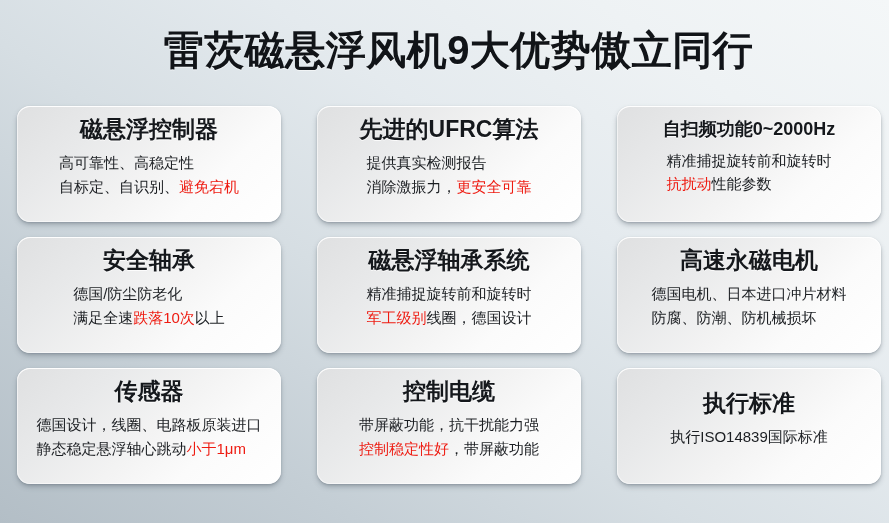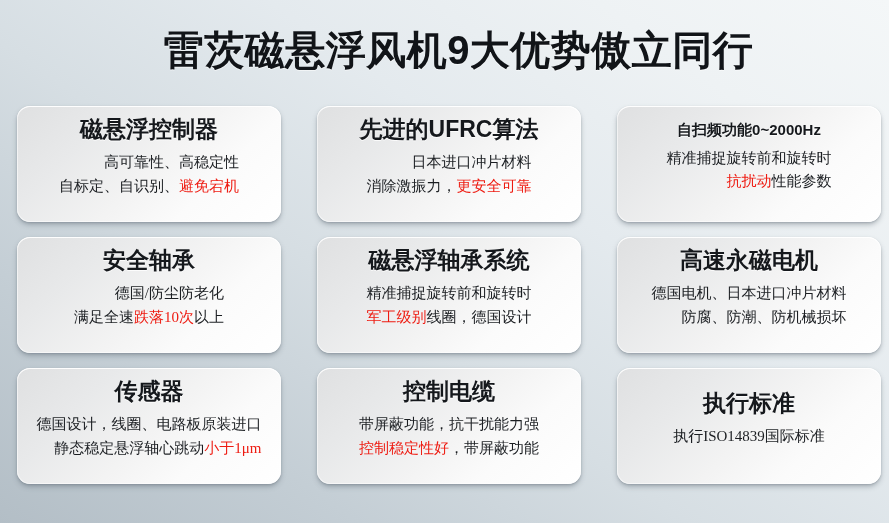--- a/index.html
+++ b/index.html
@@ -90,30 +90,29 @@
   .card-title {
     font-size: 23px;
     font-weight: bold;
     color: #15181c;
     line-height: 1.15;
     white-space: nowrap;
     text-shadow: 0 1px 0 rgba(255,255,255,0.8);
     margin-bottom: 9px;
   }
   .card-title.small {
-    font-size: 15px;
+    font-size: 18px;
   }
 
   .card-lines {
     font-size: 15px;
     color: #1b1e22;
     line-height: 1.55;
-    text-align: right;
+    text-align: left;
     white-space: nowrap;
-    font-family: Liberation Serif, serif;
   }
   .card-lines .line {
     display: block;
   }
   .hl {
     color: #ee1b11;
   }
 </style>
 </head>
 <body>
@@ -128,21 +127,21 @@
       <div class="card">
         <div class="card-title">磁悬浮控制器</div>
         <div class="card-lines">
           <span class="line"><span>高可靠性、高稳定性</span></span>
           <span class="line"><span>自标定、自识别、</span><span class="hl">避免宕机</span></span>
         </div>
       </div>
       <div class="card">
         <div class="card-title">先进的UFRC算法</div>
         <div class="card-lines">
-          <span class="line"><span>日本进口冲片材料</span></span>
+          <span class="line"><span>提供真实检测报告</span></span>
           <span class="line"><span>消除激振力，</span><span class="hl">更安全可靠</span></span>
         </div>
       </div>
       <div class="card">
         <div class="card-title small">自扫频功能0~2000Hz</div>
         <div class="card-lines">
           <span class="line"><span>精准捕捉旋转前和旋转时</span></span>
           <span class="line"><span class="hl">抗扰动</span><span>性能参数</span></span>
         </div>
       </div>

